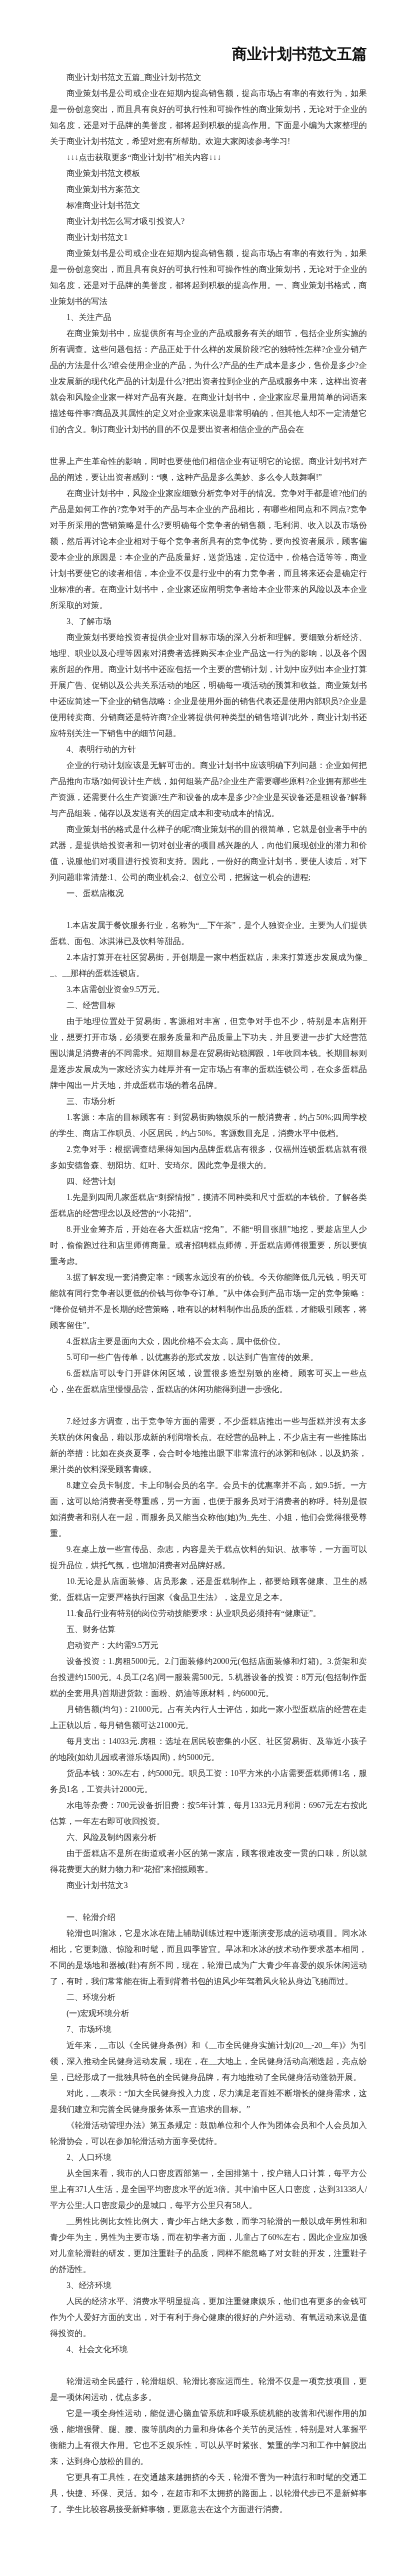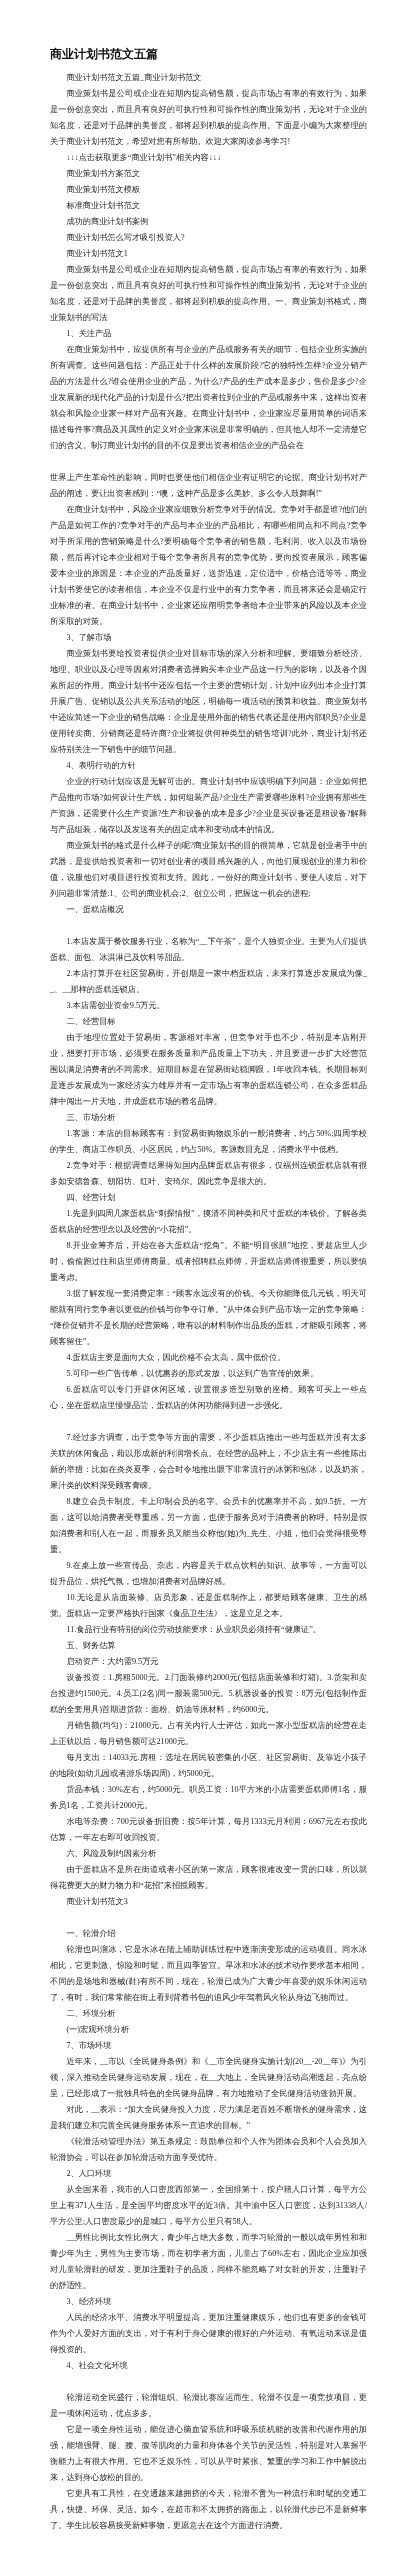--- a/index.html
+++ b/index.html
@@ -12,24 +12,24 @@
     min-height: 2968px;
     box-sizing: border-box;
     padding: 46px 42px 15.5px 50px;
     background: #ffffff;
     font-family: "Liberation Serif", "DejaVu Serif", serif;
     font-size: 8.2px;
     line-height: 16px;
     color: #1f1f1f;
   }
   h1.title {
-    font-size: 12px;
+    font-size: 15px;
     line-height: 16.5px;
     font-weight: bold;
-    text-align: left;
+    text-align: right;
     margin: 0 0 7.2px 0;
     color: #111111;
   }
   p.p, p.h, p.cont {
     margin: 0;
     text-align: justify;
     word-break: break-all;
   }
   p.p, p.h {
     text-indent: 2em;
@@ -43,24 +43,23 @@
 </style>
 </head>
 <body>
 
 <div class="page">
   <h1 class="title">商业计划书范文五篇</h1>
   <div id="blocks">
       <p class="p">商业计划书范文五篇_商业计划书范文</p>
       <p class="p">商业策划书是公司或企业在短期内提高销售额，提高市场占有率的有效行为，如果是一份创意突出，而且具有良好的可执行性和可操作性的商业策划书，无论对于企业的知名度，还是对于品牌的美誉度，都将起到积极的提高作用。下面是小编为大家整理的关于商业计划书范文，希望对您有所帮助。欢迎大家阅读参考学习!</p>
       <p class="p">↓↓↓点击获取更多“商业计划书”相关内容↓↓↓</p>
+      <p class="p">商业策划书范文模板</p>
       <p class="p">商业策划书方案范文</p>
-      <p class="p">商业策划书范文模板</p>
       <p class="p">标准商业计划书范文</p>
-      <p class="p">成功的商业计划书案例</p>
       <p class="p">商业计划书怎么写才吸引投资人?</p>
       <p class="h">商业计划书范文1</p>
       <p class="p">商业策划书是公司或企业在短期内提高销售额，提高市场占有率的有效行为，如果是一份创意突出，而且具有良好的可执行性和可操作性的商业策划书，无论对于企业的知名度，还是对于品牌的美誉度，都将起到积极的提高作用。一、商业策划书格式，商业策划书的写法</p>
       <p class="h">1、关注产品</p>
       <p class="p">在商业策划书中，应提供所有与企业的产品或服务有关的细节，包括企业所实施的所有调查。这些问题包括：产品正处于什么样的发展阶段?它的独特性怎样?企业分销产品的方法是什么?谁会使用企业的产品，为什么?产品的生产成本是多少，售价是多少?企业发展新的现代化产品的计划是什么?把出资者拉到企业的产品或服务中来，这样出资者就会和风险企业家一样对产品有兴趣。在商业计划书中，企业家应尽量用简单的词语来描述每件事?商品及其属性的定义对企业家来说是非常明确的，但其他人却不一定清楚它们的含义。制订商业计划书的目的不仅是要出资者相信企业的产品会在</p>
       <div class="gap"></div>
       <p class="cont">世界上产生革命性的影响，同时也要使他们相信企业有证明它的论据。商业计划书对产品的阐述，要让出资者感到：“噢，这种产品是多么美妙、多么令人鼓舞啊!”</p>
       <p class="p">在商业计划书中，风险企业家应细致分析竞争对手的情况。竞争对手都是谁?他们的产品是如何工作的?竞争对手的产品与本企业的产品相比，有哪些相同点和不同点?竞争对手所采用的营销策略是什么?要明确每个竞争者的销售额，毛利润、收入以及市场份额，然后再讨论本企业相对于每个竞争者所具有的竞争优势，要向投资者展示，顾客偏爱本企业的原因是：本企业的产品质量好，送货迅速，定位适中，价格合适等等，商业计划书要使它的读者相信，本企业不仅是行业中的有力竞争者，而且将来还会是确定行业标准的者。在商业计划书中，企业家还应阐明竞争者给本企业带来的风险以及本企业所采取的对策。</p>
       <p class="h">3、了解市场</p>
       <p class="p">商业策划书要给投资者提供企业对目标市场的深入分析和理解。要细致分析经济、地理、职业以及心理等因素对消费者选择购买本企业产品这一行为的影响，以及各个因素所起的作用。商业计划书中还应包括一个主要的营销计划，计划中应列出本企业打算开展广告、促销以及公共关系活动的地区，明确每一项活动的预算和收益。商业策划书中还应简述一下企业的销售战略：企业是使用外面的销售代表还是使用内部职员?企业是使用转卖商、分销商还是特许商?企业将提供何种类型的销售培训?此外，商业计划书还应特别关注一下销售中的细节问题。</p>

